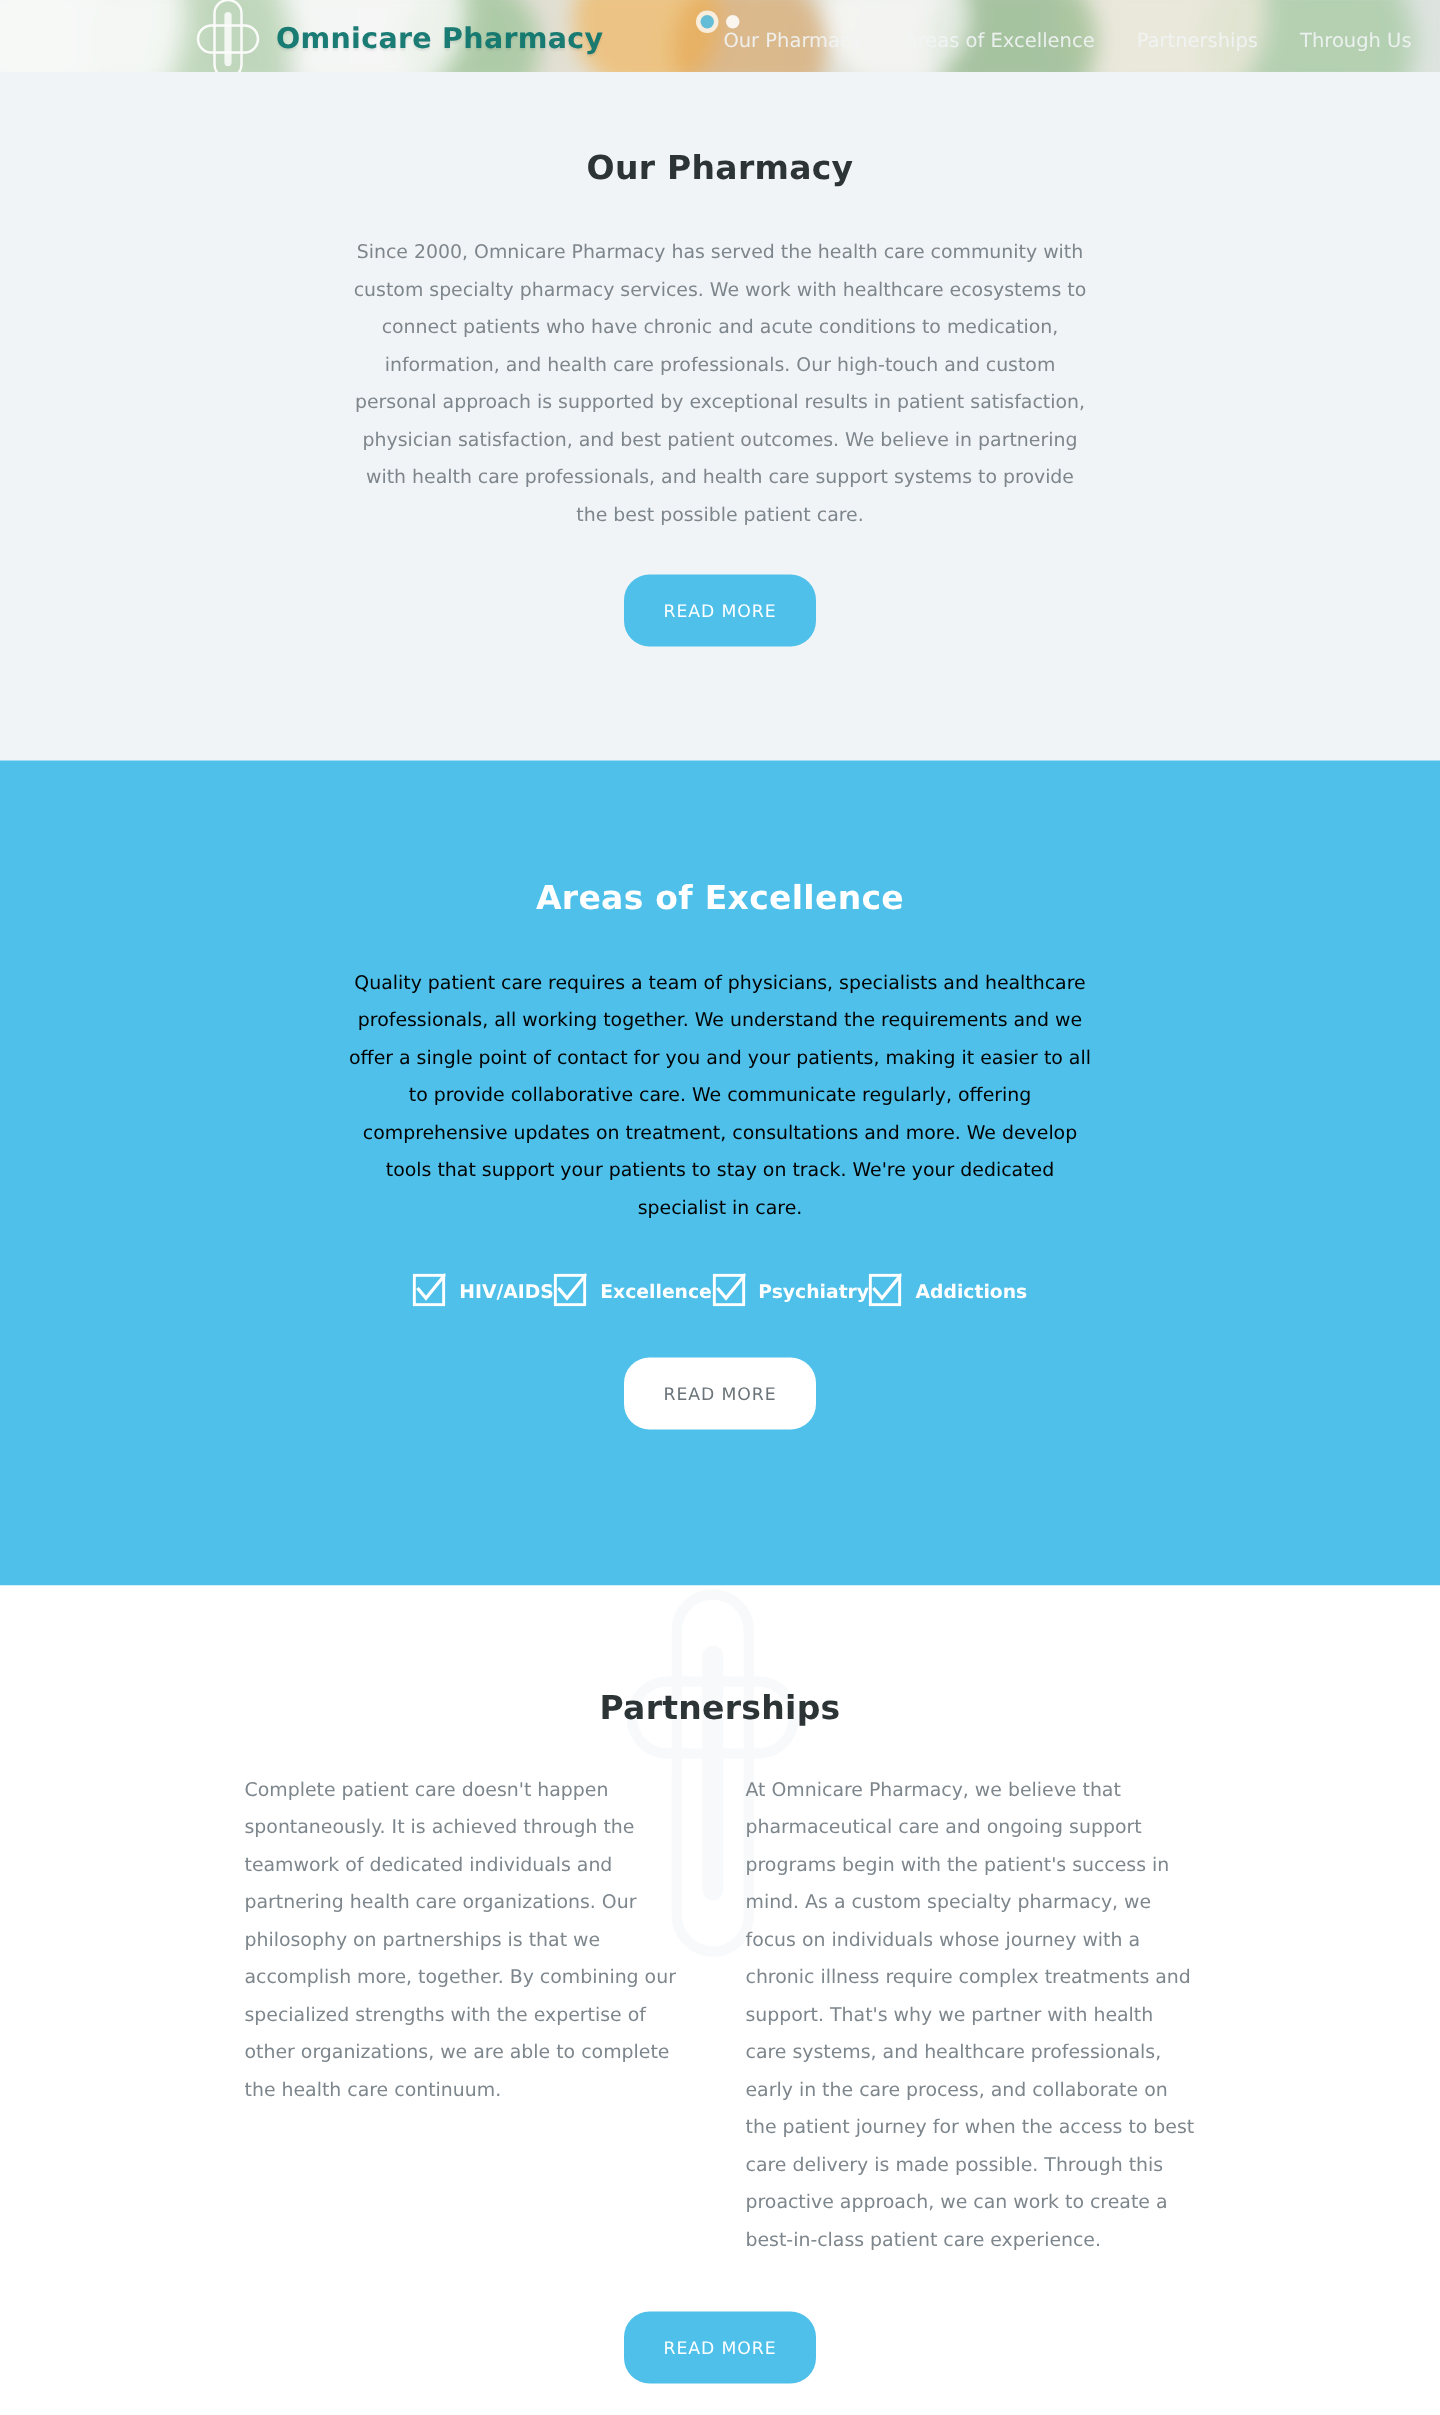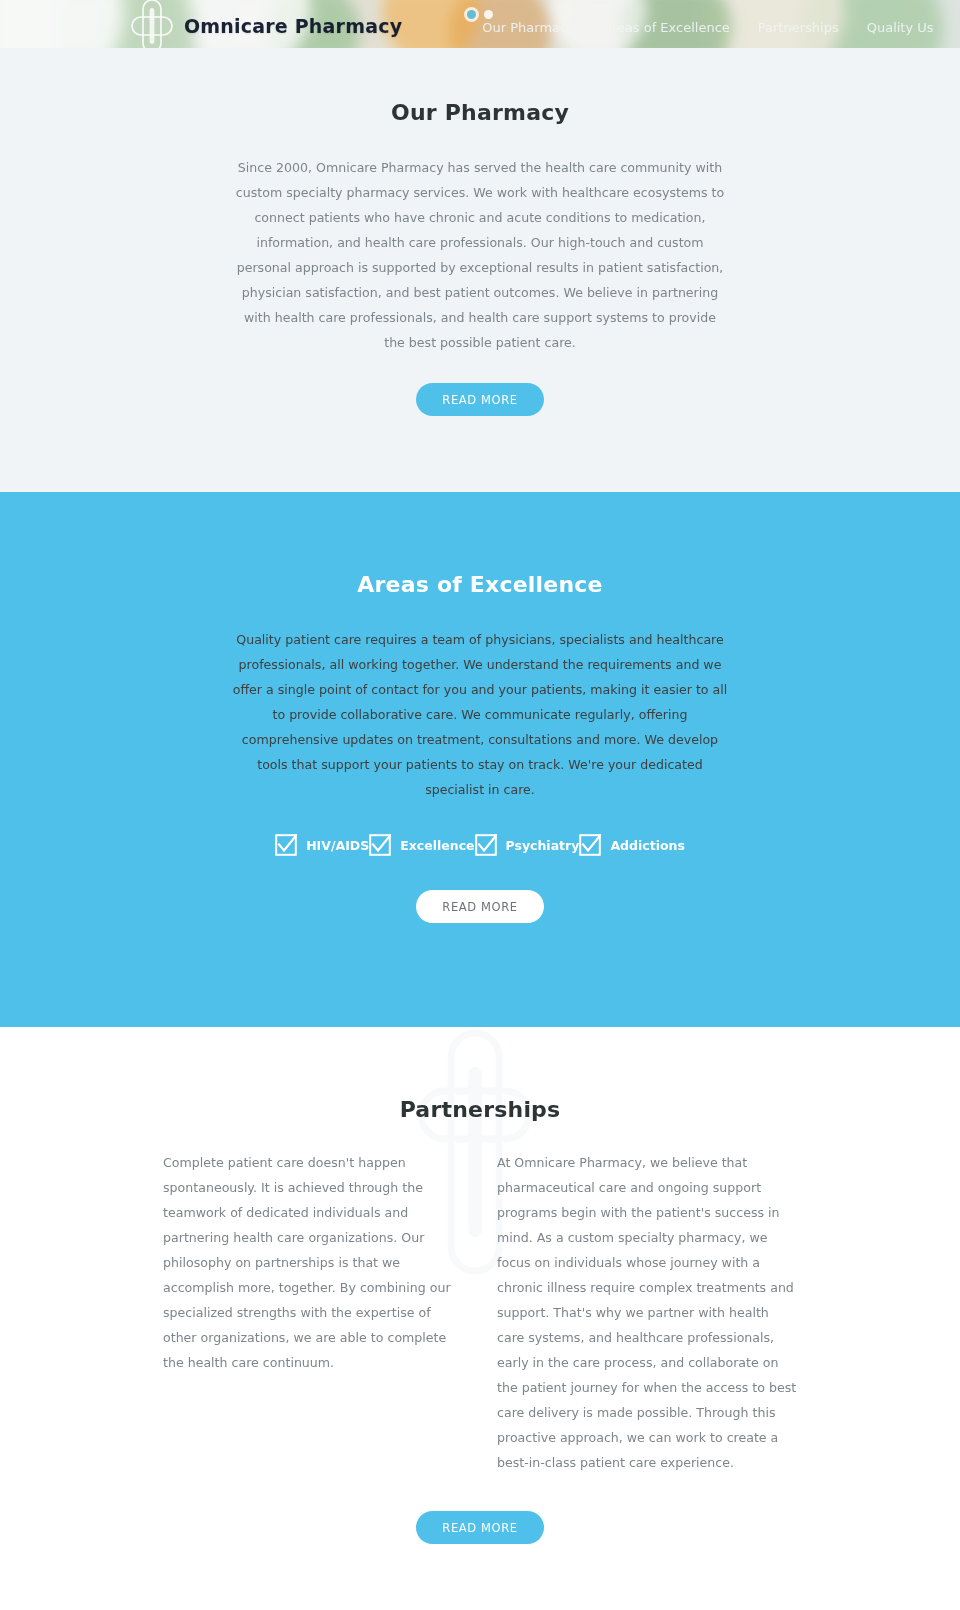--- a/index.html
+++ b/index.html
@@ -47,21 +47,21 @@
   }
   .brand {
     display: flex;
     align-items: center;
     gap: 10px;
     margin-left: 104px;
     margin-top: 4px;
   }
   .brand-logo { width: 44px; height: 56px; display:block; flex: none; opacity: .92; }
   .brand-name {
-    color: #0f172a;
+    color: #0f766e;
     font-size: 19px;
     font-weight: bold;
     letter-spacing: .2px;
     white-space: nowrap;
     text-shadow: 0 1px 2px rgba(0,0,0,.10);
     opacity: .95;
   }
   .nav {
     display: flex;
     align-items: center;
@@ -108,21 +108,21 @@
     text-align: center;
     font-size: 12.6px;
     line-height: 25px;
     color: #7d868c;
   }
   .btn-row { display: flex; justify-content: center; }
   .btn {
     display: inline-flex;
     align-items: center;
     justify-content: center;
-    height: 33px;
+    height: 48px;
     padding: 0 26px;
     border-radius: 17px;
     font-size: 11.5px;
     letter-spacing: .6px;
     border: none;
     cursor: pointer;
     font-family: inherit;
   }
   .btn-primary { background: #4ec0ea; color: #ffffff; }
   .btn-white { background: #ffffff; color: #6b7479; }
@@ -136,21 +136,21 @@
   #our-pharmacy .sec-title { margin-bottom: 30px; }
   #our-pharmacy .sec-body { margin-bottom: 28px; }
 
   
   #areas {
     background: #4ec0ea;
     padding-top: 80px;
     padding-bottom: 104px;
   }
   #areas .sec-title { color: #ffffff; margin-bottom: 30px; }
-  #areas .sec-body { color: #404040; margin-bottom: 32px; }
+  #areas .sec-body { color: #000000; margin-bottom: 32px; }
   .check-row {
     display: flex;
     justify-content: center;
     align-items: center;
     margin-bottom: 14px;
     flex-wrap: nowrap;
   }
   .check-item { display: flex; align-items: center; gap: 9px; }
   .check-box { width: 22px; height: 22px; display: block; flex: none; }
   .check-label {
@@ -211,21 +211,21 @@
         <rect x="2" y="19" width="40" height="18" rx="9" fill="none" stroke="#ffffff" stroke-width="1.6"></rect>
         <rect x="19.6" y="10" width="4.8" height="36" rx="2.4" fill="#ffffff" opacity=".85"></rect>
       </svg>
       <span class="brand-name">Omnicare Pharmacy</span>
     </div>
 
     <nav class="nav">
       <a class="nav-link" href="#">Our Pharmacy</a>
       <a class="nav-link" href="#">Areas of Excellence</a>
       <a class="nav-link" href="#">Partnerships</a>
-      <a class="nav-link" href="#">Quality Us</a>
+      <a class="nav-link" href="#">Through Us</a>
     </nav>
   </div>
 </header>
 
 <section class="section" id="our-pharmacy">
   <div class="wrap">
     <h2 class="sec-title">Our Pharmacy</h2>
     <p class="sec-body">Since 2000, Omnicare Pharmacy has served the health care community with custom specialty pharmacy services. We work with healthcare ecosystems to connect patients who have chronic and acute conditions to medication, information, and health care professionals. Our high-touch and custom personal approach is supported by exceptional results in patient satisfaction, physician satisfaction, and best patient outcomes. We believe in partnering with health care professionals, and health care support systems to provide the best possible patient care.</p>
     <div class="btn-row">
       <button class="btn btn-primary">READ MORE</button>

